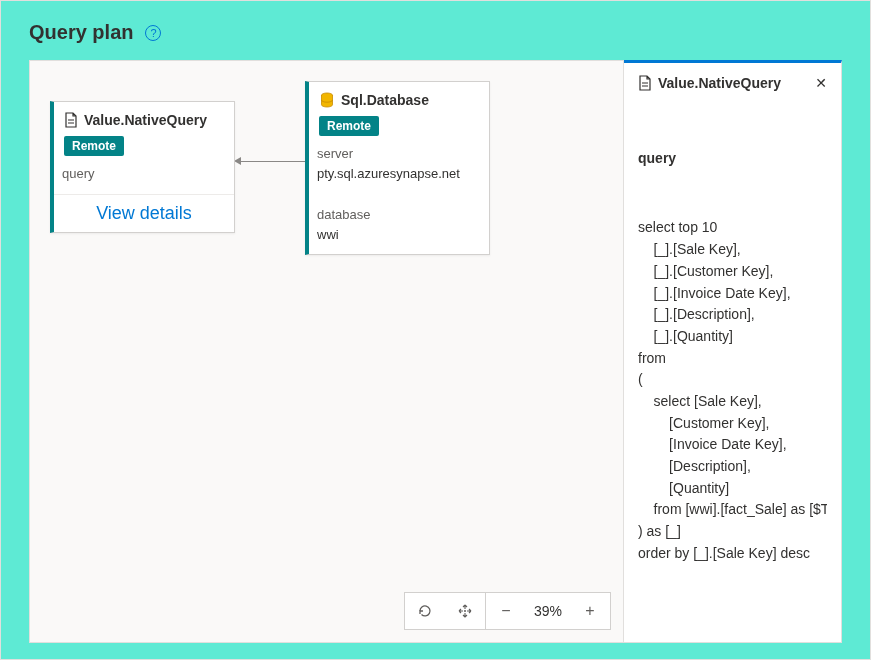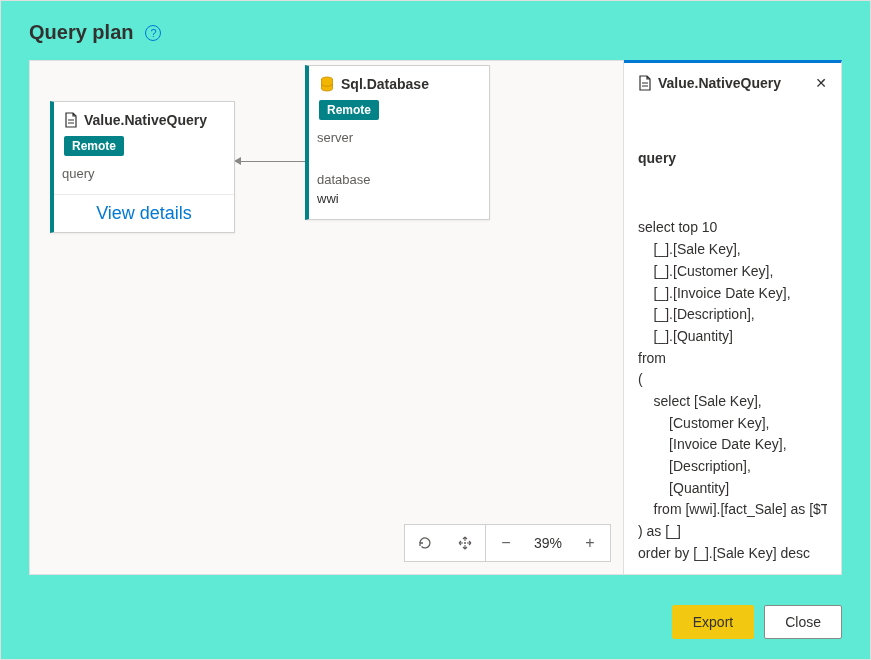--- a/index.html
+++ b/index.html
@@ -234,34 +234,35 @@
           </span>
           <span>Value.NativeQuery</span>
         </div>
         <span class="badge">Remote</span>
         <div class="node-body">
           <div class="label">query</div>
         </div>
         <div class="view-details">View details</div>
       </div>
 
-      <div class="node" style="left:275px; top:4px;">
+      <div class="node" style="left:275px; top:20px;">
         <div class="node-header">
           <span class="db-icon">
             <svg viewBox="0 0 16 16" width="16" height="16">
                 <ellipse cx="8" cy="3.2" rx="5.5" ry="2.2" fill="#f2b600" stroke="#c88a00" stroke-width="0.8"></ellipse>
                 <path d="M2.5 3.2 v9.6 a5.5 2.2 0 0 0 11 0 V3.2" fill="#f2b600" stroke="#c88a00" stroke-width="0.8"></path>
                 <path d="M2.5 8 a5.5 2.2 0 0 0 11 0" fill="none" stroke="#c88a00" stroke-width="0.8"></path>
               </svg>
           </span>
           <span>Sql.Database</span>
         </div>
         <span class="badge">Remote</span>
         <div class="node-body">
           <div class="label">server</div>
+          <div>pty.sql.azuresynapse.net</div>
           <div class="label" style="margin-top:22px;">database</div>
           <div>wwi</div>
         </div>
       </div>
 
       <div class="zoom-ctrl">
         <div class="zbtn">
           <svg width="16" height="16" viewBox="0 0 16 16">
               <path d="M3 8 a5 5 0 1 1 1.5 3.5" fill="none" stroke="#605e5c" stroke-width="1.3"></path>
               <path d="M3 11 l0 -3 l3 0" fill="none" stroke="#605e5c" stroke-width="1.3"></path>
@@ -309,18 +310,14 @@
         [Description],
         [Quantity]
     from [wwi].[fact_Sale] as [$Table]
 ) as [_]
 order by [_].[Sale Key] desc</div>
       </div>
     </div>
 
   </div>
 
-  <div class="footer">
-    <button class="btn btn-primary">Export</button>
-    <button class="btn btn-default">Close</button>
-  </div>
 
 </div>
 
 </body></html>

